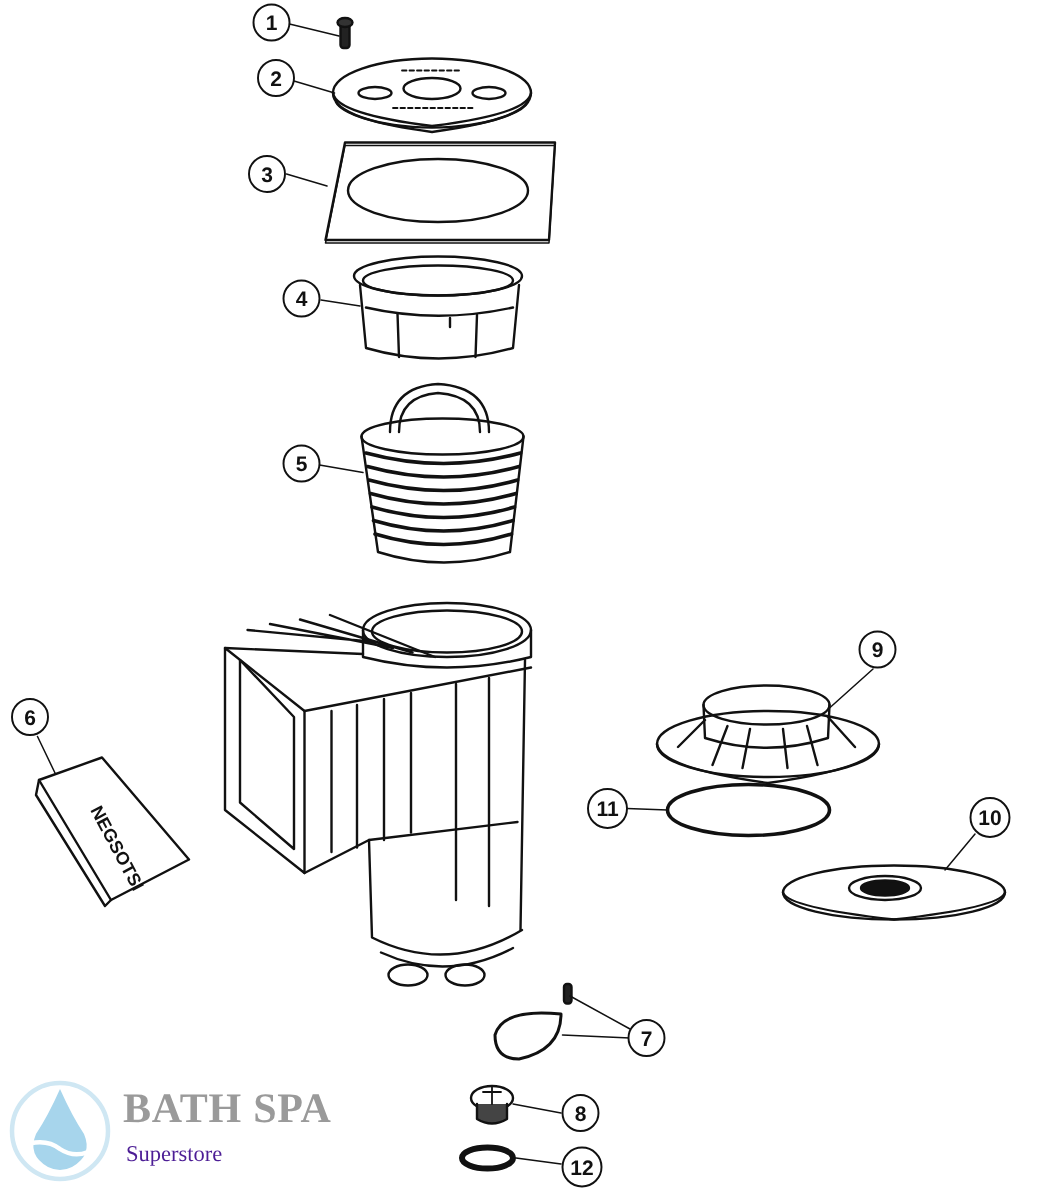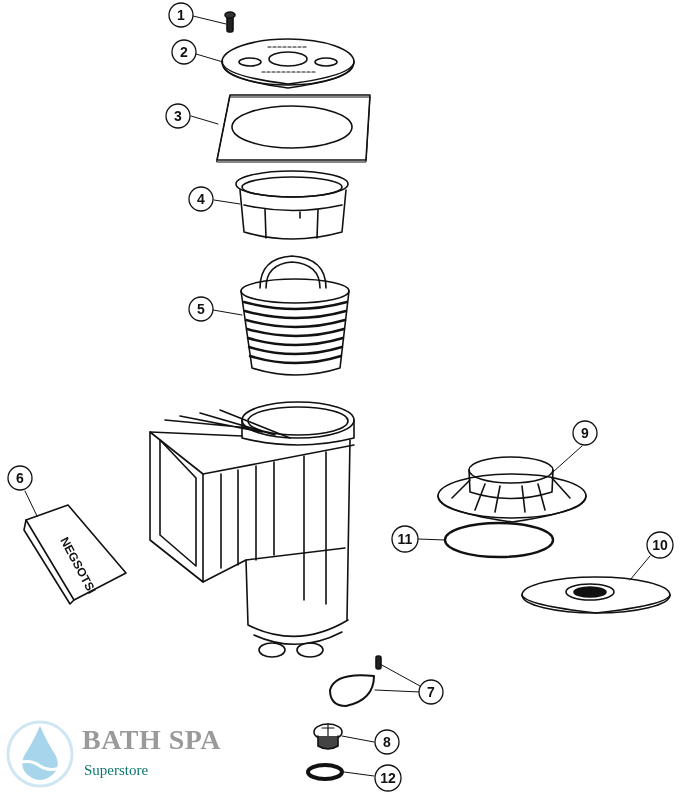--- a/index.html
+++ b/index.html
@@ -4,21 +4,21 @@
 <style>
   html, body { margin: 0; padding: 0; background: #ffffff; }
   body { width: 700px; height: 796px; position: relative; overflow: hidden;
          font-family: "Liberation Sans", sans-serif; }
   #diagram { position: absolute; left: 0; top: 0; width: 700px; height: 796px; }
   .callout-num { font-family: "Liberation Sans", sans-serif; font-weight: bold; font-size: 14px; fill: #111; }
   .logo { position: absolute; left: 4px; top: 718px; width: 260px; height: 72px; }
   .logo-title { position: absolute; left: 78px; top: 6px; font-family: "Liberation Serif", serif;
                 font-size: 28px; font-weight: bold; color: #9a9a9a; letter-spacing: 0.5px; white-space: nowrap; }
   .logo-sub { position: absolute; left: 80px; top: 44px; font-family: "Liberation Serif", serif;
-              font-size: 15px; color: #0f766e; white-space: nowrap; }
+              font-size: 15px; color: #4c1d95; white-space: nowrap; }
 </style>
 </head>
 <body>
 
 <svg id="diagram" viewBox="0 0 700 796" xmlns="http://www.w3.org/2000/svg">
   <g fill="none" stroke="#111" stroke-width="1.6" stroke-linecap="round" stroke-linejoin="round">
 
     <g>
       <rect x="227" y="15" width="6" height="17" rx="2" fill="#222"></rect>
       <ellipse cx="230" cy="15" rx="5" ry="3" fill="#333"></ellipse>

